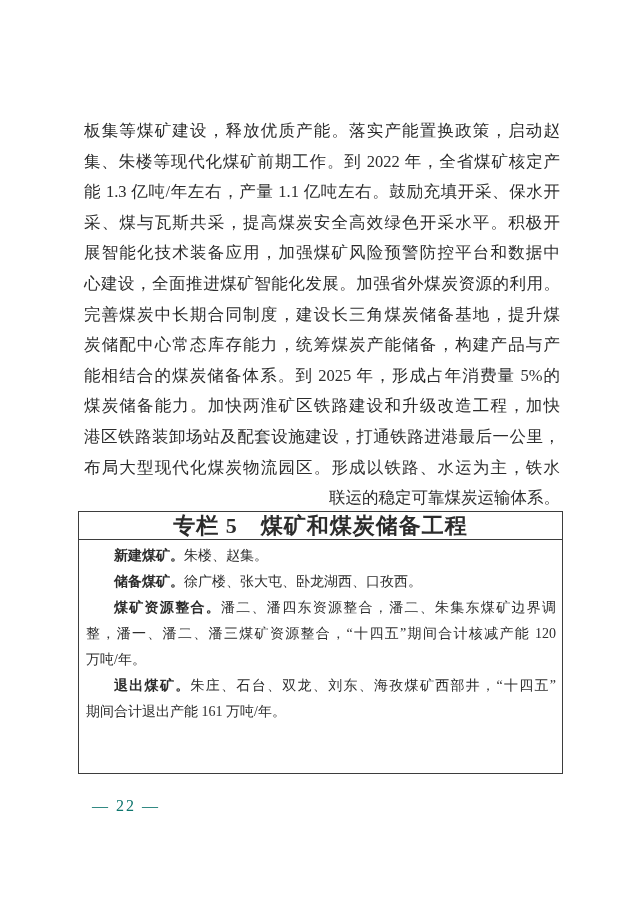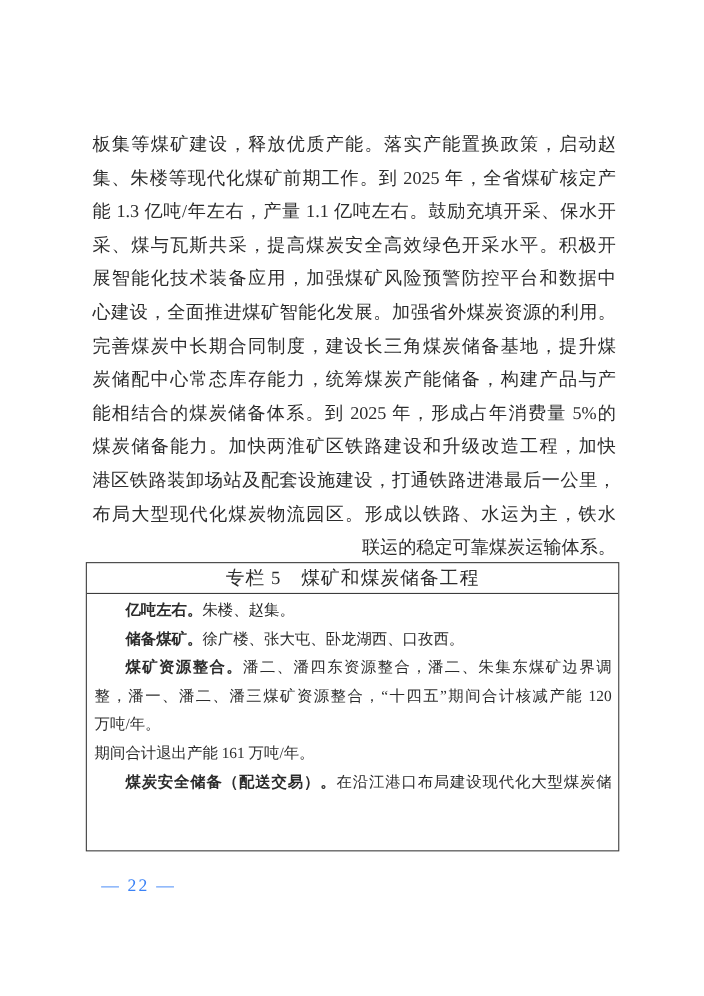--- a/index.html
+++ b/index.html
@@ -44,86 +44,86 @@
     box-sizing: border-box;
     overflow: hidden;
     background: #ffffff;
   }
   .panel-title {
     height: 27px;
     border-bottom: 1.5px solid #3d3d3d;
     display: flex;
     align-items: center;
     justify-content: center;
-    font-weight: 400;
-    font-size: 17px;
+    font-weight: 700;
+    font-size: 22px;
     letter-spacing: 1px;
   }
   .panel-body {
     padding: 3px 6px 0 7px;
     font-size: 14px;
     line-height: 26px;
   }
   .pline { text-align: left; }
   .ind { text-indent: 2em; }
   .lead { font-weight: 700; }
   
   .page-num {
     position: absolute;
     left: 92px;
     top: 797px;
     font-size: 16px;
     letter-spacing: 2px;
-    color: #3b82f6;
+    color: #0f766e;
   }
 </style>
 </head>
 <body>
 
 <div class="page">
 
   <div class="main-text">
     <div class="bline j">板集等煤矿建设，释放优质产能。落实产能置换政策，启动赵</div>
-    <div class="bline j">集、朱楼等现代化煤矿前期工作。到 2025 年，全省煤矿核定产</div>
+    <div class="bline j">集、朱楼等现代化煤矿前期工作。到 2022 年，全省煤矿核定产</div>
     <div class="bline j">能 1.3 亿吨/年左右，产量 1.1 亿吨左右。鼓励充填开采、保水开</div>
     <div class="bline j">采、煤与瓦斯共采，提高煤炭安全高效绿色开采水平。积极开</div>
     <div class="bline j">展智能化技术装备应用，加强煤矿风险预警防控平台和数据中</div>
     <div class="bline j">心建设，全面推进煤矿智能化发展。加强省外煤炭资源的利用。</div>
     <div class="bline j">完善煤炭中长期合同制度，建设长三角煤炭储备基地，提升煤</div>
     <div class="bline j">炭储配中心常态库存能力，统筹煤炭产能储备，构建产品与产</div>
     <div class="bline j">能相结合的煤炭储备体系。到 2025 年，形成占年消费量 5%的</div>
     <div class="bline j">煤炭储备能力。加快两淮矿区铁路建设和升级改造工程，加快</div>
     <div class="bline j">港区铁路装卸场站及配套设施建设，打通铁路进港最后一公里，</div>
     <div class="bline j">布局大型现代化煤炭物流园区。形成以铁路、水运为主，铁水</div>
     <div class="bline">联运的稳定可靠煤炭运输体系。</div>
   </div>
 
   <div class="panel">
     <div class="panel-title">专栏 5　煤矿和煤炭储备工程</div>
     <div class="panel-body">
 
 
       <div class="pline ind">
-        <span class="lead">亿吨左右。</span><span>朱楼、赵集。</span>
+        <span class="lead">新建煤矿。</span><span>朱楼、赵集。</span>
       </div>
 
       <div class="pline ind">
         <span class="lead">储备煤矿。</span><span>徐广楼、张大屯、卧龙湖西、口孜西。</span>
       </div>
 
       <div class="pline ind j">
         <span class="lead">煤矿资源整合。</span><span>潘二、潘四东资源整合，潘二、朱集东煤矿边界调</span>
       </div>
       <div class="pline j">整，潘一、潘二、潘三煤矿资源整合，“十四五”期间合计核减产能 120</div>
       <div class="pline">万吨/年。</div>
 
+      <div class="pline ind j">
+        <span class="lead">退出煤矿。</span><span>朱庄、石台、双龙、刘东、海孜煤矿西部井，“十四五”</span>
+      </div>
       <div class="pline">期间合计退出产能 161 万吨/年。</div>
 
-      <div class="pline ind j">
-        <span class="lead">煤炭安全储备（配送交易）。</span><span>在沿江港口布局建设现代化大型煤炭储</span>
-      </div>
 
     </div>
   </div>
 
   <div class="page-num">— 22 —</div>
 
 </div>
 
 </body></html>

